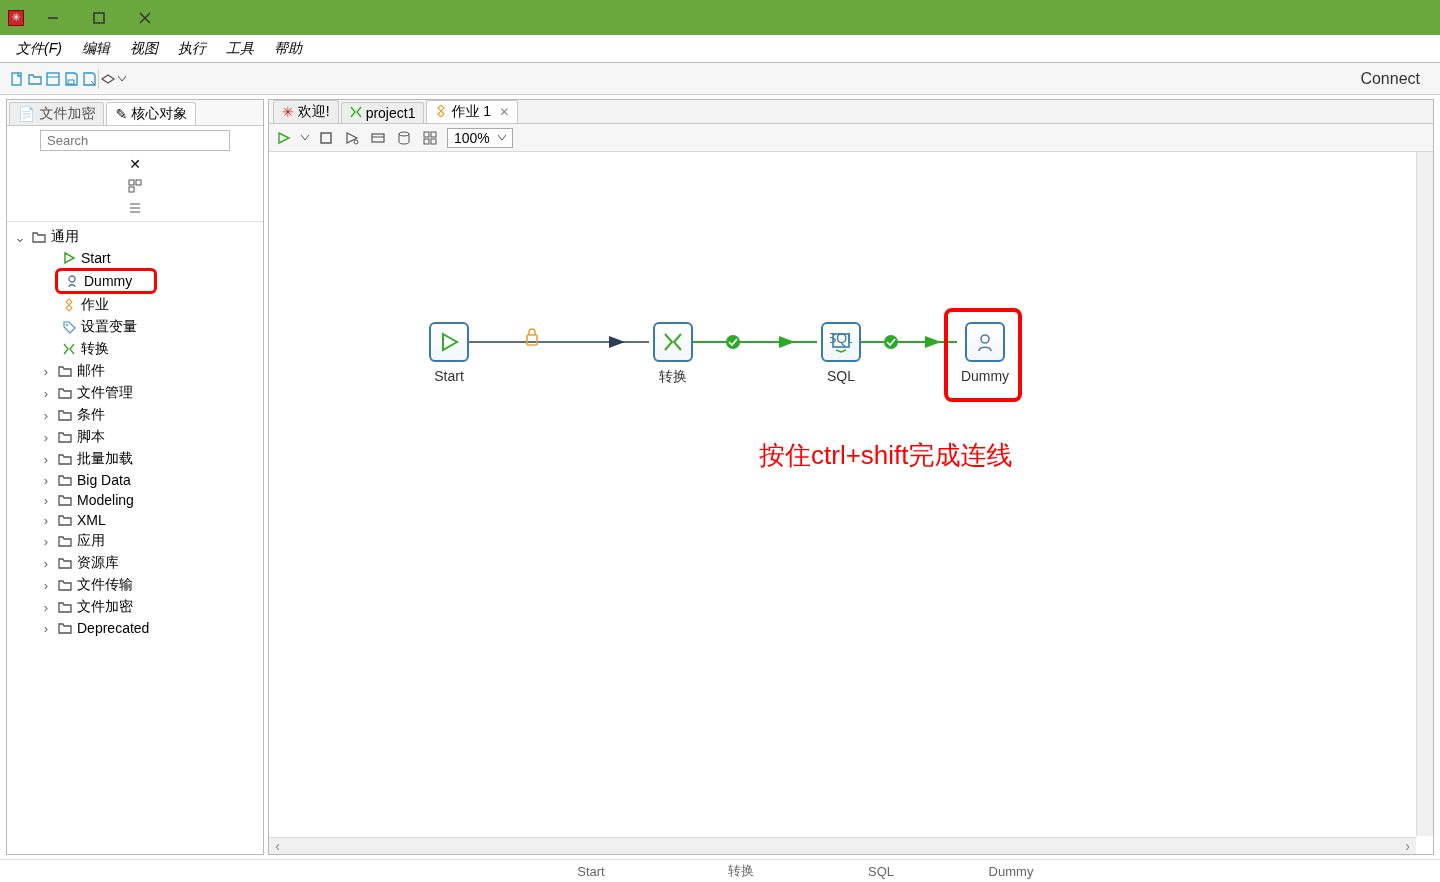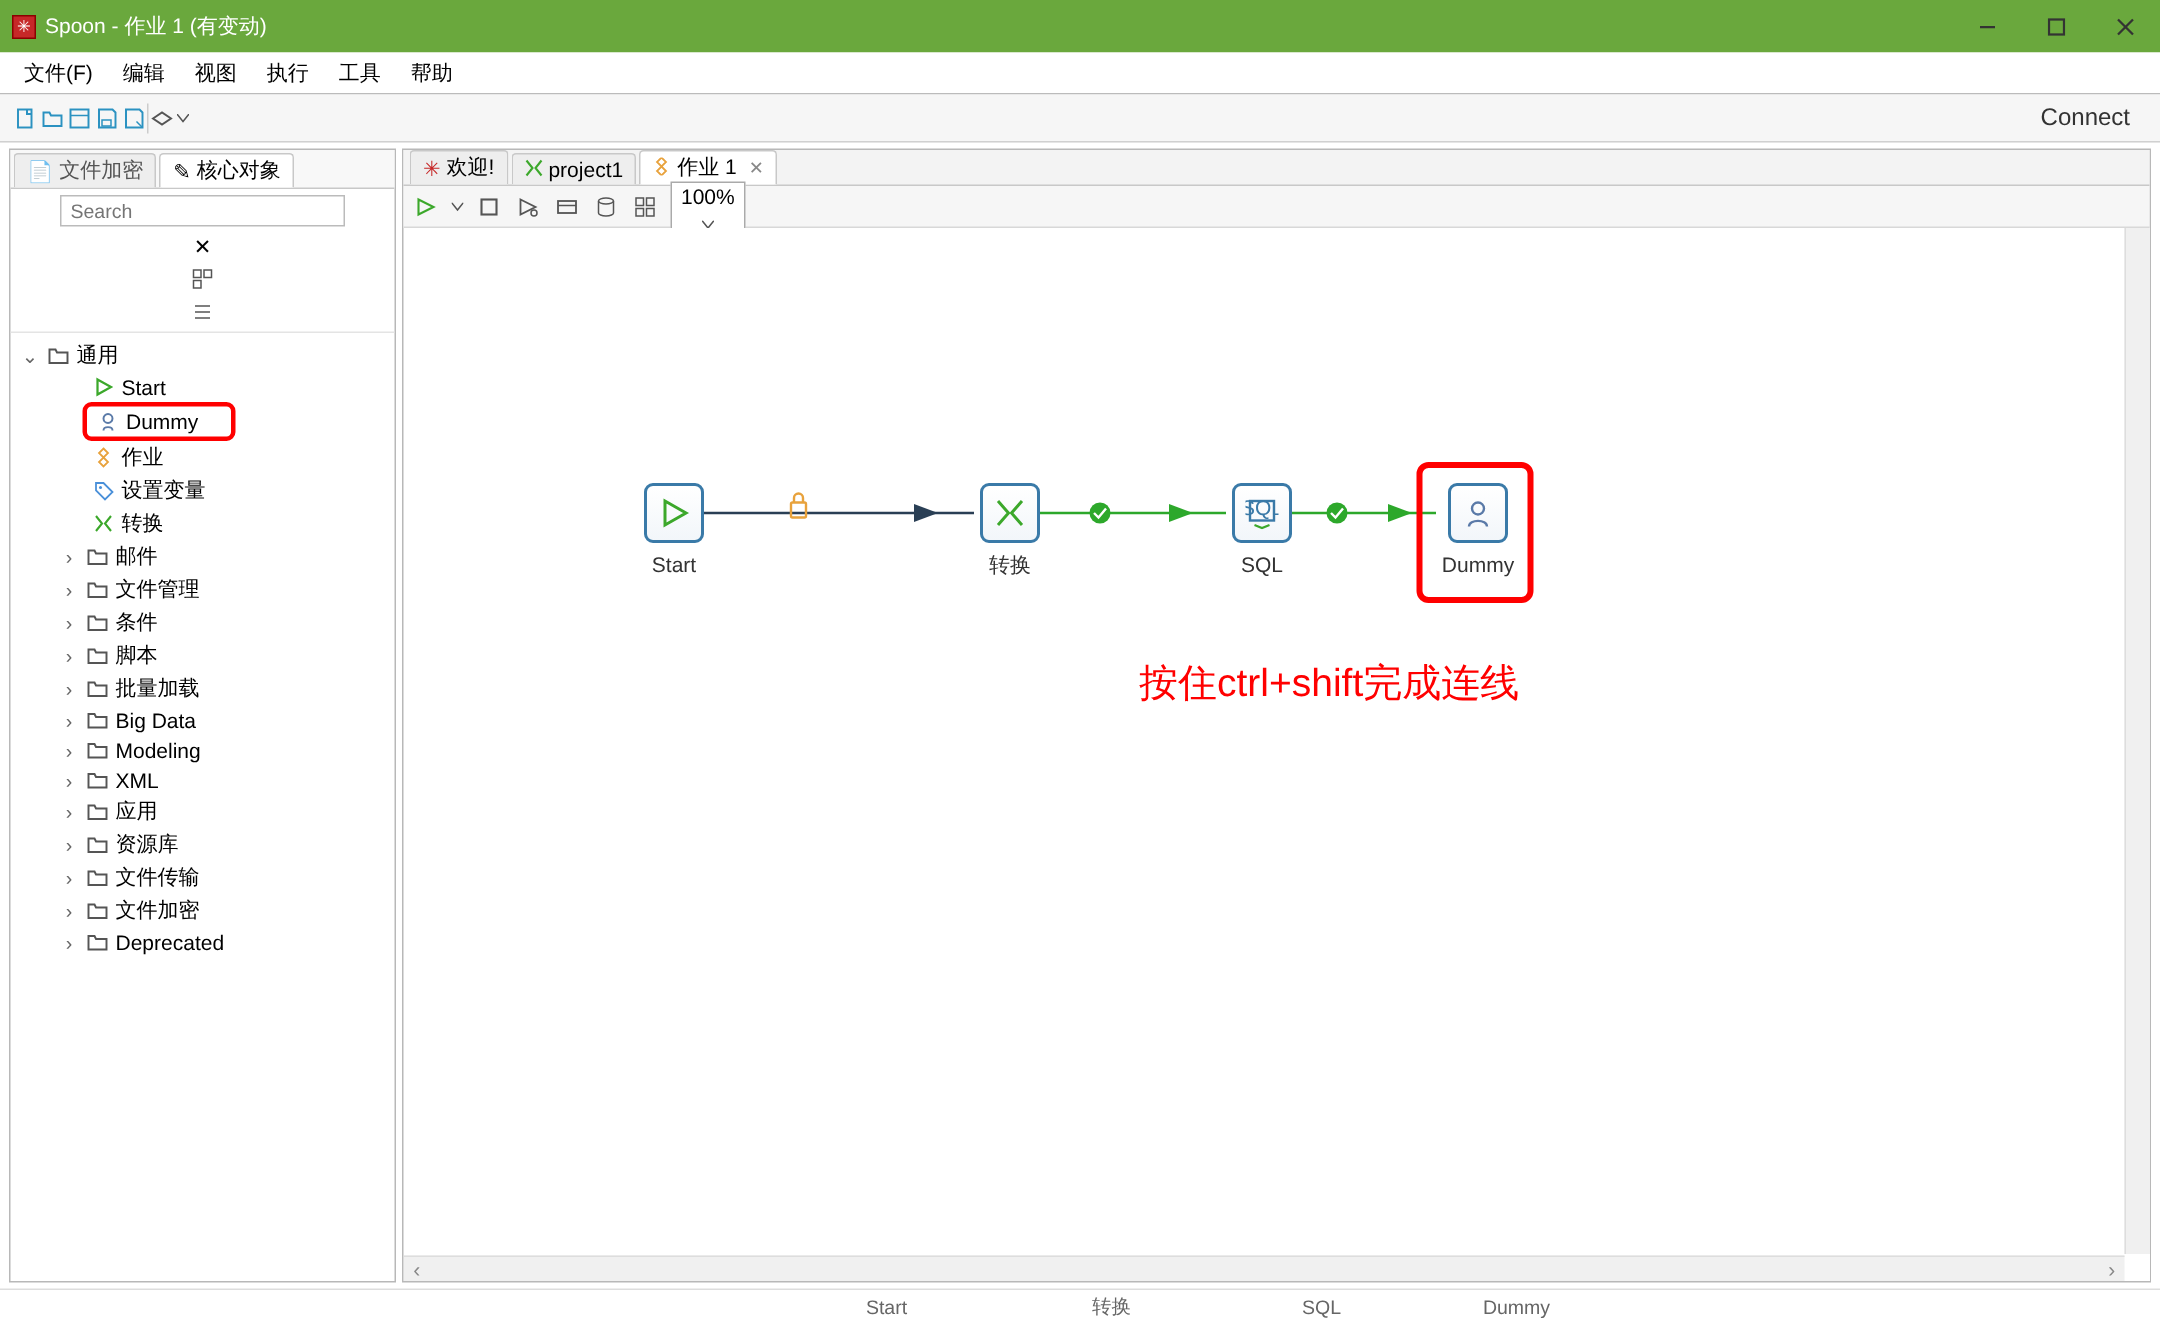--- a/index.html
+++ b/index.html
@@ -4,21 +4,21 @@
 <style>
 * { box-sizing: border-box; margin: 0; padding: 0; font-family: "Microsoft YaHei", "Segoe UI", Arial, sans-serif; font-size: 14px; }
 body { width: 1440px; height: 882px; background: #fff; overflow: hidden; }
 .titlebar { height: 35px; background: #6aa83d; display: flex; align-items: center; padding-left: 8px; color: #fff; }
 .titlebar .app-icon { width: 16px; height: 16px; background: #c62828; border: 1px solid #8b0000; display: flex; align-items: center; justify-content: center; color: #fff; font-size: 11px; margin-right: 6px; }
 .titlebar .title { flex: 1; font-size: 14px; color: #fff; }
 .win-btns { display: flex; height: 100%; }
 .win-btn { width: 46px; height: 100%; display: flex; align-items: center; justify-content: center; color: #222; }
 .win-btn svg { stroke: #333; }
 .menubar { height: 28px; background: #fff; border-bottom: 1px solid #bbb; display: flex; align-items: center; padding-left: 6px; }
-.menubar .menu-item { padding: 4px 10px; font-size: 14px; }
+.menubar .menu-item { padding: 4px 10px; font-size: 14px; font-style: italic; }
 .toolbar { height: 32px; background: #f6f6f6; border-bottom: 1px solid #d0d0d0; display: flex; align-items: center; padding: 0 8px; }
 .toolbar .spacer { flex: 1; }
 .toolbar .tool-icon { width: 18px; height: 18px; display: flex; align-items: center; justify-content: center; color: #2b92c1; }
 .toolbar .connect { font-size: 16px; color: #333; padding-right: 12px; }
 .toolbar .divider { width: 1px; height: 20px; background: #ccc; }
 
 .main { display: flex; height: calc(882px - 35px - 28px - 32px - 23px); }
 .sidebar { width: 258px; border: 1px solid #b8b8b8; margin: 4px 0 4px 6px; background: #fff; display: flex; flex-direction: column; }
 .side-tabs { height: 26px; display: flex; border-bottom: 1px solid #c8c8c8; background: #f8f8f8;}
 .side-tab { padding: 3px 8px; border: 1px solid #c8c8c8; border-bottom: none; background: #fff; margin-top: 2px; margin-left: 2px; display: flex; align-items: center; gap: 4px; border-radius: 3px 3px 0 0;}
@@ -37,40 +37,39 @@
 .highlight-red { border: 3px solid #ff0000; border-radius: 6px; }
 .folder-svg { stroke:#555; fill:none; stroke-width:1.3; }
 
 .canvas-area { flex: 1; margin: 4px 6px 4px 4px; display: flex; flex-direction: column; border: 1px solid #b8b8b8; }
 .editor-tabs { height: 24px; display: flex; align-items: flex-end; background: #f3f3f3; border-bottom: 1px solid #c8c8c8; padding-left: 4px; gap: 0; }
 .editor-tab { border: 1px solid #c8c8c8; border-bottom: none; padding: 2px 8px; background: #eee; display: flex; align-items: center; gap: 4px; border-radius: 3px 3px 0 0; margin-right: 2px;}
 .editor-tab.active { background: #fff; }
 .editor-tab .close { color: #888; font-size: 12px; margin-left: 4px;}
 .canvas-toolbar { height: 28px; background: #f6f6f6; border-bottom: 1px solid #d8d8d8; display: flex; align-items: center; padding: 0 6px; gap: 8px;}
 .ctb-icon { width: 18px; height: 18px; display:flex;align-items:center;justify-content:center; color:#555;}
-.zoom-field { border:1px solid #aaa; padding: 1px 6px; font-size: 13px; background:#fff; display:flex; align-items:center; gap:8px;flex-direction:column;}
+.zoom-field { border:1px solid #aaa; padding: 1px 6px; font-size: 13px; background:#fff; display:flex; align-items:center; gap:8px;}
 .canvas-scroll { flex:1; position: relative; overflow: auto; background:#fff; }
 .canvas-inner { position: absolute; left:0; top:0; width: 1400px; height: 800px; }
 .node { position: absolute; text-align: center; }
 .node .box { width: 40px; height: 40px; border: 2px solid #3a7aa8; border-radius: 6px; background: linear-gradient(#fff,#f2f6fa); display:flex;align-items:center;justify-content:center; margin: 0 auto;}
 .node .nlabel { margin-top: 6px; font-size: 14px; color: #333; }
 .big-red-box { position: absolute; border: 4px solid #ff0000; border-radius: 8px; }
 .annotation { position: absolute; color: #ff0000; font-size: 26px; font-family: "Microsoft YaHei", sans-serif; }
 .footer-bar { height: 23px; background: #fff; border-top:1px solid #ddd; display:flex; align-items:center; }
 .footer-bar .flabel { font-size: 13px; color:#666; }
 .scrollbar-v { position:absolute; right:0; top:0; bottom:18px; width:17px; background:#f0f0f0; border-left:1px solid #ddd;}
 .scrollbar-h { position:absolute; left:0; right:17px; bottom:0; height:17px; background:#f0f0f0; border-top:1px solid #ddd; display:flex; align-items:center;}
 .scrollbar-h .thumb-nav { width:17px; height:17px; display:flex;align-items:center;justify-content:center;color:#888;}
 </style>
 </head>
 <body>
 
 <div class="titlebar">
   <div class="app-icon">✳</div>
-  <div class="title">Spoon - 作业 1 (有变动)</div>
   <div class="win-btns">
     <div class="win-btn">
         <svg width="12" height="12">
           <line x1="1" y1="6" x2="11" y2="6" stroke-width="1.5"></line>
         </svg>
       </div>
     <div class="win-btn">
         <svg width="12" height="12">
           <rect x="1" y="1" width="10" height="10" fill="none" stroke-width="1.5"></rect>
         </svg>

